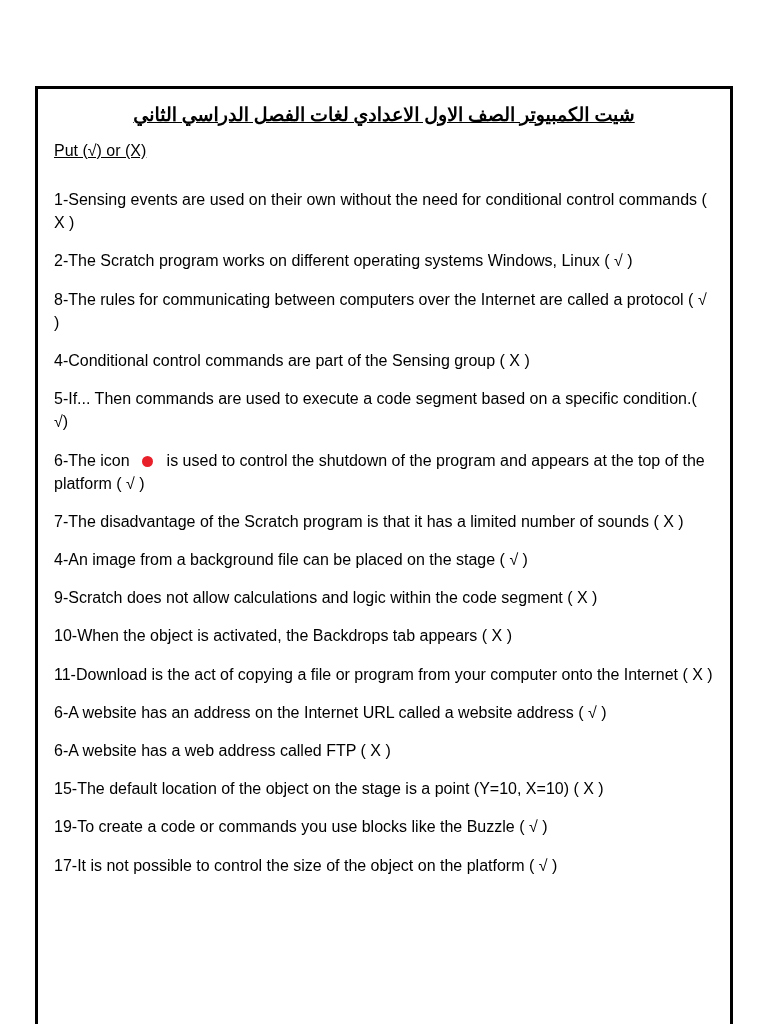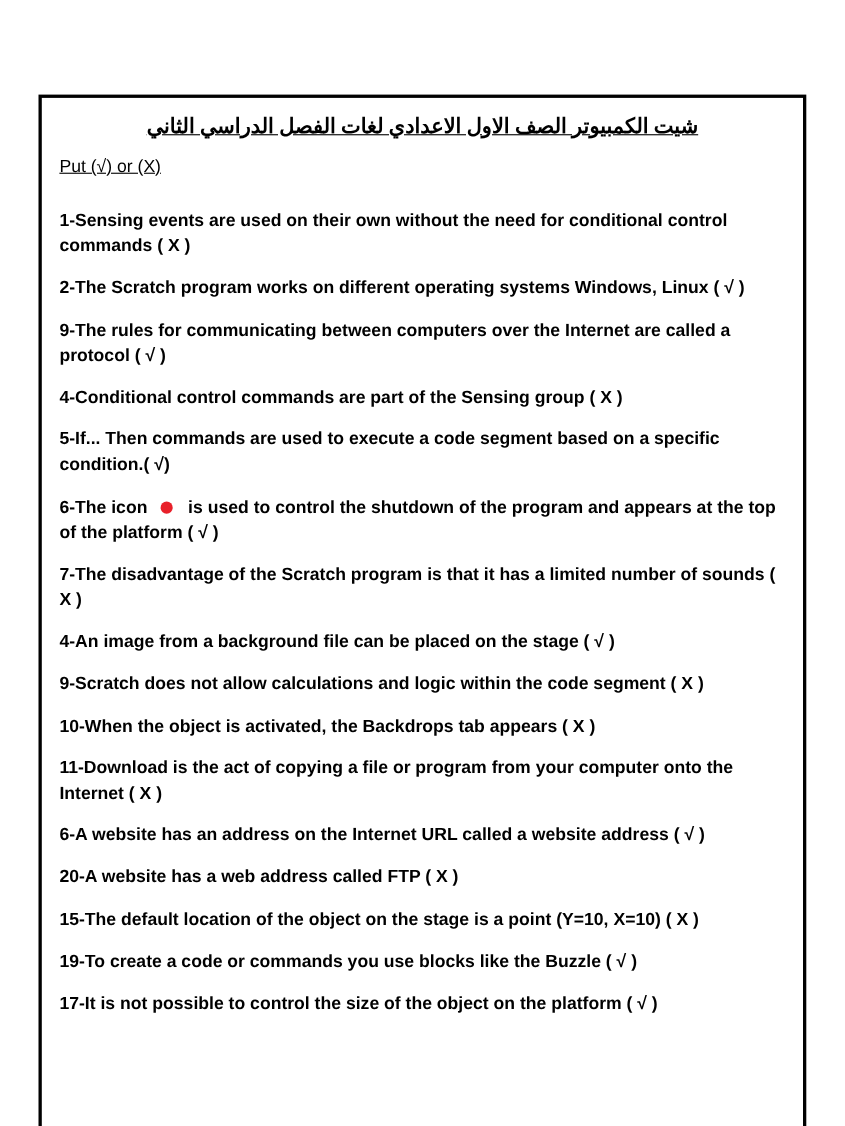--- a/index.html
+++ b/index.html
@@ -40,21 +40,20 @@
   .instruction {
     font-size: 16px;
     font-weight: normal;
     text-decoration: underline;
     margin: 0 0 16px 0;
   }
   .question {
     font-size: 16px;
     line-height: 1.45;
     margin: 0 0 15px 0;
-    font-weight: bold;
   }
   .red-dot {
     display: inline-block;
     width: 11px;
     height: 11px;
     border-radius: 50%;
     margin: 0 14px 0 12px;
     vertical-align: -1px;
   }
   .footer-mark {
@@ -69,30 +68,30 @@
 </head>
 <body>
 
 <div class="page">
   <div class="sheet">
     <h1 class="title">شيت الكمبيوتر الصف الاول الاعدادي لغات الفصل الدراسي الثاني</h1>
     <div class="instruction">Put (√) or (X)</div>
     <div id="questions">
         <p class="question">1-Sensing events are used on their own without the need for conditional control commands ( X )</p>
         <p class="question">2-The Scratch program works on different operating systems Windows, Linux ( √ )</p>
-        <p class="question">9-The rules for communicating between computers over the Internet are called a protocol ( √ )</p>
+        <p class="question">8-The rules for communicating between computers over the Internet are called a protocol ( √ )</p>
         <p class="question">4-Conditional control commands are part of the Sensing group ( X )</p>
         <p class="question">5-If... Then commands are used to execute a code segment based on a specific condition.( √)</p>
         <p class="question">6-The icon<span class="red-dot" style="background: rgb(232, 32, 42);"></span>is used to control the shutdown of the program and appears at the top of the platform ( √ )</p>
         <p class="question">7-The disadvantage of the Scratch program is that it has a limited number of sounds ( X )</p>
         <p class="question">4-An image from a background file can be placed on the stage ( √ )</p>
         <p class="question">9-Scratch does not allow calculations and logic within the code segment ( X )</p>
         <p class="question">10-When the object is activated, the Backdrops tab appears ( X )</p>
         <p class="question">11-Download is the act of copying a file or program from your computer onto the Internet ( X )</p>
         <p class="question">6-A website has an address on the Internet URL called a website address ( √ )</p>
-        <p class="question">20-A website has a web address called FTP ( X )</p>
+        <p class="question">6-A website has a web address called FTP ( X )</p>
         <p class="question">15-The default location of the object on the stage is a point (Y=10, X=10) ( X )</p>
         <p class="question">19-To create a code or commands you use blocks like the Buzzle ( √ )</p>
         <p class="question">17-It is not possible to control the size of the object on the platform ( √ )</p>
       </div>
   </div>
   <div class="footer-mark"></div>
 </div>
 
 </body></html>

